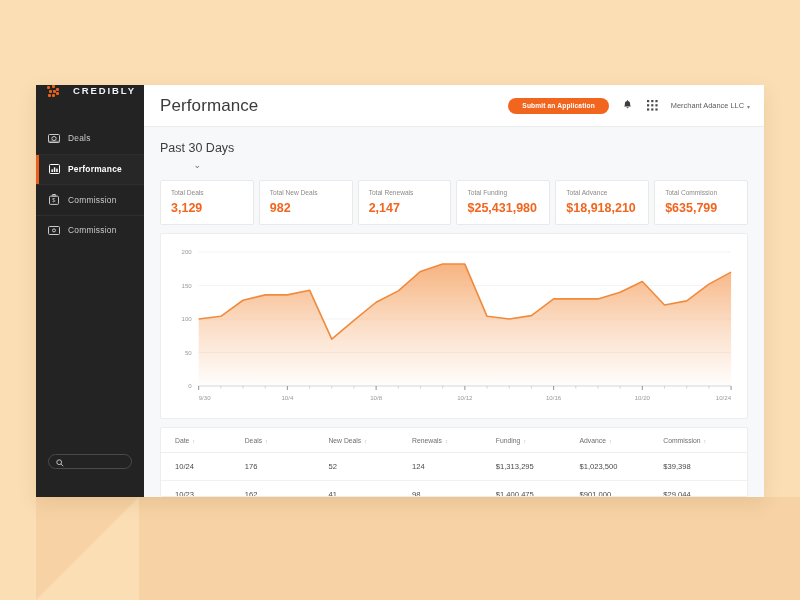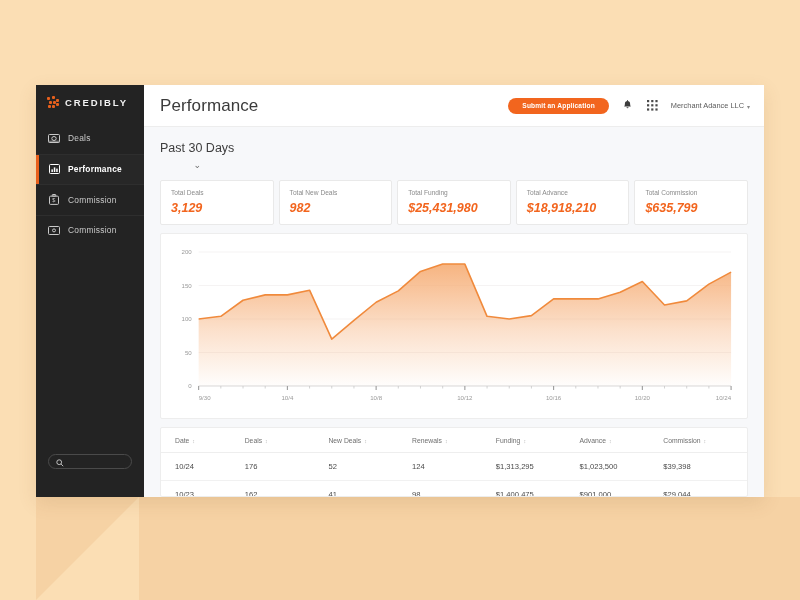--- a/index.html
+++ b/index.html
@@ -37,21 +37,21 @@
     box-shadow: 0 6px 18px rgba(120,80,30,.12);
     background: #fff;
   }
 
   
   #sidebar {
     width: 108px; flex: 0 0 108px;
     background: #232323; color: #cfcfcf;
     position: relative;
   }
-  .logo-row { display: flex; align-items: center; height: 34px; padding: 0 0 0 11px; }
+  .logo-row { display: flex; align-items: flex-start; height: 34px; padding: 0 0 0 11px; gap: 8px; }
   .logo-mark { width: 12px; height: 12px; flex: 0 0 12px; position: relative; margin-right: 6px; }
   .logo-mark i {
     position: absolute; background: #E8601C; border-radius: 1px;
   }
   .logo-text {
     font-size: 9.5px; letter-spacing: 1.9px; color: #f2f2f2; font-weight: 600;
   }
   .nav { margin-top: 4px; }
   .nav-item {
     display: flex; align-items: center; height: 30.5px;
@@ -107,21 +107,21 @@
   }
   #range-btn .caret { font-size: 9px; color: #6d6d6d; }
 
   
   #stats { display: flex; gap: 5px; padding: 10px 16px 0 16px; }
   .stat {
     flex: 1; background: #fff; border: 1px solid #e9e9e9; border-radius: 2px;
     padding: 8px 0 9px 10px; min-width: 0;
   }
   .stat-label { font-size: 6.6px; color: #8b8b8b; margin-bottom: 5px; white-space: nowrap; }
-  .stat-value { font-size: 12.5px; color: #F2651E; font-weight: 700; white-space: nowrap; font-style: italic; }
+  .stat-value { font-size: 12.5px; color: #F2651E; font-weight: 700; white-space: nowrap; }
 
   
   #chart-card {
     margin: 8px 16px 0 16px; background: #fff;
     border: 1px solid #ededed; border-radius: 2px; padding: 10px 8px 6px 4px;
   }
   #chart-svg { display: block; width: 100%; height: 168px; }
   .axis-text { font-size: 6.2px; fill: #9a9a9a; font-family: "Liberation Sans", sans-serif; }
   .gridline { stroke: #f0eeee; stroke-width: .7; }
 
@@ -274,20 +274,24 @@
       </div>
 
       <div id="stats">
         <div class="stat">
           <div class="stat-label">Total Deals</div>
           <div class="stat-value">3,129</div>
         </div>
         <div class="stat">
           <div class="stat-label">Total New Deals</div>
           <div class="stat-value">982</div>
+        </div>
+        <div class="stat">
+          <div class="stat-label">Total Renewals</div>
+          <div class="stat-value">2,147</div>
         </div>
         <div class="stat">
           <div class="stat-label">Total Funding</div>
           <div class="stat-value">$25,431,980</div>
         </div>
         <div class="stat">
           <div class="stat-label">Total Advance</div>
           <div class="stat-value">$18,918,210</div>
         </div>
         <div class="stat">

